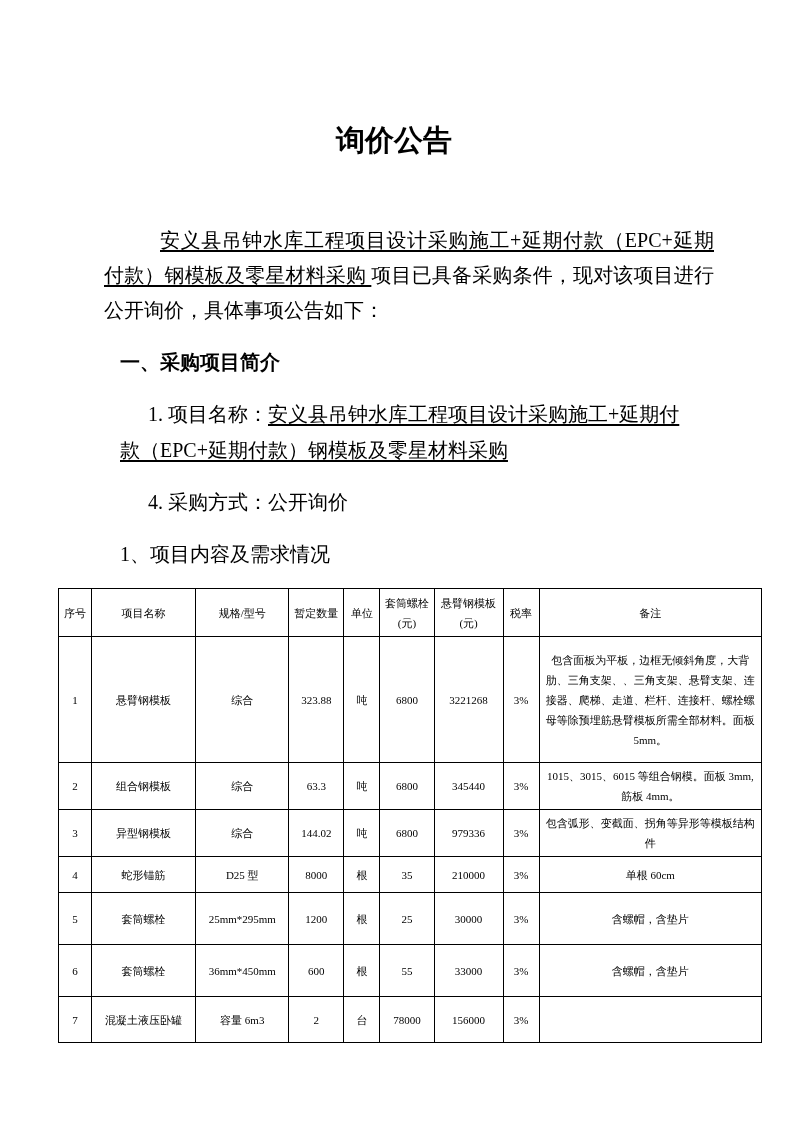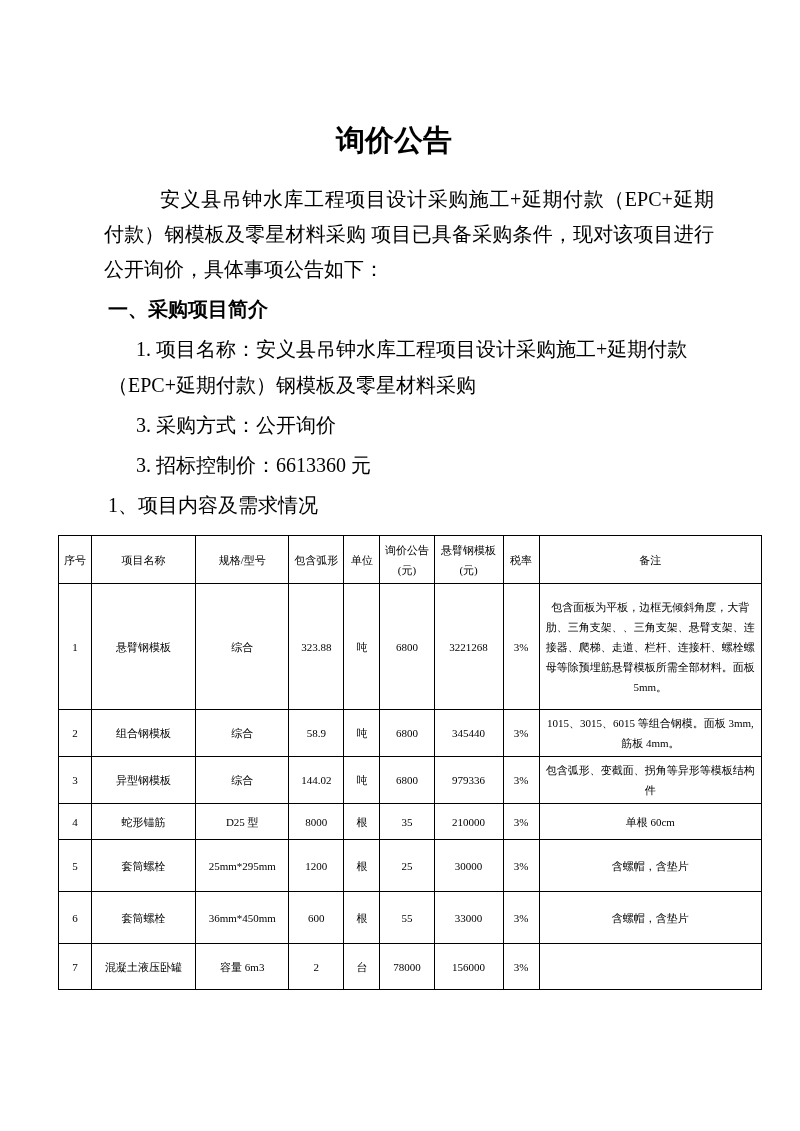--- a/index.html
+++ b/index.html
@@ -11,31 +11,31 @@
   .page {
     box-sizing: border-box;
     width: 800px; height: 1131px;
     padding: 118px 86px 0 104px;
     overflow: hidden;
     background: #ffffff;
   }
   .title {
     font-size: 29px; line-height: 44px; font-weight: bold;
     text-align: center;
-    margin: 0 0 20px -30px;
+    margin: 0 0 61px -30px;
   }
   .intro {
     font-size: 20px; line-height: 35px;
     text-indent: 56px; margin: 0;
     text-align: justify;
   }
-  .line { font-size: 20px; line-height: 36px; margin: 4px; }
+  .line { font-size: 20px; line-height: 36px; margin: 16px; }
   .bold { font-weight: bold; }
   .indent1 { text-indent: 28px; }
-  .u { text-underline-offset: 3px; }
+  .u { text-decoration: underline; text-underline-offset: 3px; }
   table.items {
     border-collapse: collapse; table-layout: fixed;
     width: 704px; margin: 12px 0 0 -46px;
     font-size: 11px; line-height: 20px; text-align: center;
   }
   .items th, .items td {
     border: 1px solid #000;
     padding: 3px 4px;
     vertical-align: middle;
     font-weight: normal;
@@ -48,23 +48,22 @@
 <div class="page">
 
   <h1 class="title">询价公告</h1>
 
   <p class="intro"><span class="u">安义县吊钟水库工程项目设计采购施工+延期付款（EPC+延期付款）钢模板及零星材料采购 </span><span>项目已具备采购条件，现对该项目进行公开询价，具体事项公告如下：</span></p>
 
   <p class="line bold">一、采购项目简介</p>
 
   <p class="line indent1"><span>1. 项目名称：</span><span class="u">安义县吊钟水库工程项目设计采购施工+延期付款（EPC+延期付款）钢模板及零星材料采购 </span></p>
 
-  <p class="line indent1">3. 采购方式：公开询价</p>
+  <p class="line indent1">4. 采购方式：公开询价</p>
 
-  <p class="line indent1">3. 招标控制价：6613360 元</p>
 
 
   <p class="line">1、项目内容及需求情况</p>
 
   <table class="items">
     <colgroup>
       <col style="width:33px">
         <col style="width:104px">
         <col style="width:93px">
         <col style="width:55px">
@@ -72,23 +71,23 @@
         <col style="width:54px">
         <col style="width:69px">
         <col style="width:36px">
         <col style="width:222px">
     </colgroup>
     <thead>
       <tr style="height:48px">
         <th>序号</th>
         <th>项目名称</th>
         <th>规格/型号</th>
-        <th>包含弧形</th>
+        <th>暂定数量</th>
         <th>单位</th>
-        <th>询价公告(元)</th>
+        <th>套筒螺栓(元)</th>
         <th>悬臂钢模板(元)</th>
         <th>税率</th>
         <th>备注</th>
       </tr>
     </thead>
     <tbody>
       <tr style="height:126px">
         <td>1</td>
         <td>悬臂钢模板</td>
         <td>综合</td>
@@ -96,21 +95,21 @@
         <td>吨</td>
         <td>6800</td>
         <td>3221268</td>
         <td>3%</td>
         <td>包含面板为平板，边框无倾斜角度，大背肋、三角支架、、三角支架、悬臂支架、连接器、爬梯、走道、栏杆、连接杆、螺栓螺母等除预埋筋悬臂模板所需全部材料。面板 5mm。</td>
       </tr>
       <tr style="height:42px">
         <td>2</td>
         <td>组合钢模板</td>
         <td>综合</td>
-        <td>58.9</td>
+        <td>63.3</td>
         <td>吨</td>
         <td>6800</td>
         <td>345440</td>
         <td>3%</td>
         <td>1015、3015、6015 等组合钢模。面板 3mm, 筋板 4mm。</td>
       </tr>
       <tr style="height:42px">
         <td>3</td>
         <td>异型钢模板</td>
         <td>综合</td>

